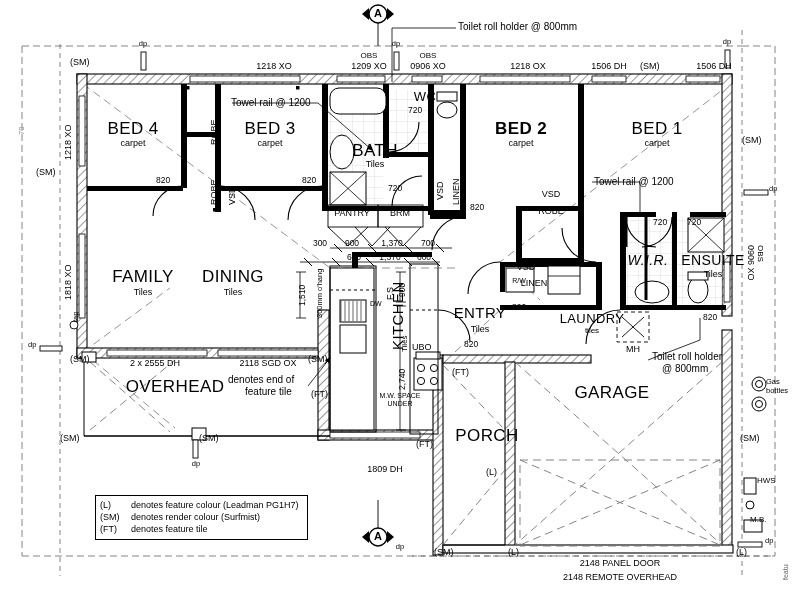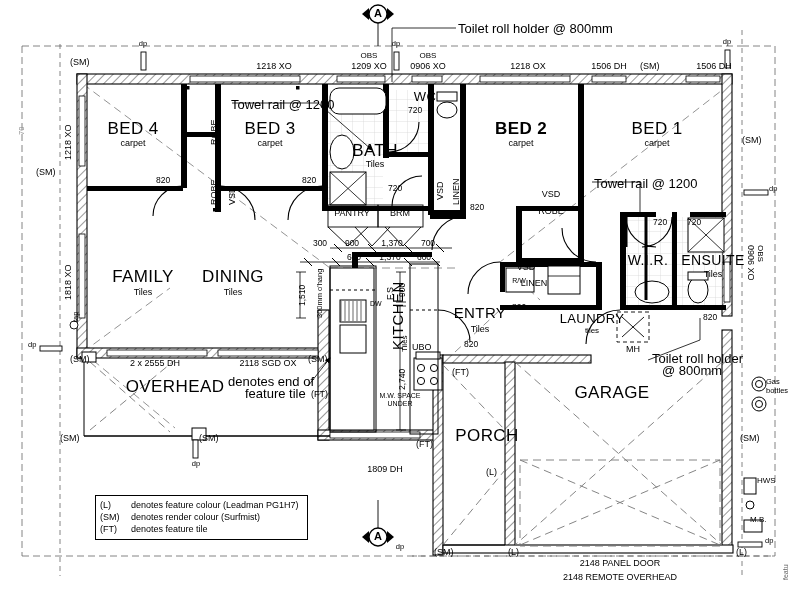--- a/index.html
+++ b/index.html
@@ -6,21 +6,21 @@
   body{width:800px;height:600px;overflow:hidden;
        font-family:"Liberation Sans","DejaVu Sans",sans-serif;color:#000;}
   #plan{position:relative;width:800px;height:600px;}
   svg{position:absolute;top:0;left:0;}
   .lbl{position:absolute;white-space:nowrap;line-height:1;}
   .room{font-size:15px;letter-spacing:.4px;}
   .room.big{font-size:17px;}
   .sub{font-size:9px;}
   .tiny{font-size:8px;}
   .dim{font-size:8.5px;}
-  .note{font-size:13px;}
+  .note{font-size:10px;}
   .code{font-size:9px;}
   .rot90{transform-origin:0 0;transform:rotate(-90deg);}
   .rot90b{transform-origin:0 0;transform:rotate(90deg);}
   .ctr{transform:translateX(-50%);}
   .legend{position:absolute;border:1px solid #000;background:#fff;
           font-size:9px;padding:3px 5px 4px 4px;}
   .legend table{border-collapse:collapse;}
   .legend td{padding:1px 3px 1px 0;font-size:9px;white-space:nowrap;}
   .legend td.k{width:28px;}
 </style>
@@ -348,21 +348,21 @@
 <div class="lbl sub ctr" style="left:657px;top:139px;">carpet</div>
 
 <div class="lbl room big ctr" style="left:375px;top:142px;">BATH</div>
 <div class="lbl sub ctr" style="left:375px;top:160px;">Tiles</div>
 
 <div class="lbl room ctr" style="left:425px;top:90px;font-size:13px;">WC</div>
 
 <div class="lbl room ctr" style="left:713px;top:253px;font-size:14px;">ENSUITE</div>
 <div class="lbl sub ctr" style="left:713px;top:270px;">Tiles</div>
 
-<div class="lbl room ctr" style="left:648px;top:253px;font-size:14px;">W.I.R.</div>
+<div class="lbl room ctr" style="left:648px;top:253px;font-size:14px;font-style:italic;">W.I.R.</div>
 
 <div class="lbl room big ctr" style="left:143px;top:268px;">FAMILY</div>
 <div class="lbl sub ctr" style="left:143px;top:288px;">Tiles</div>
 
 <div class="lbl room big ctr" style="left:233px;top:268px;">DINING</div>
 <div class="lbl sub ctr" style="left:233px;top:288px;">Tiles</div>
 
 <div class="lbl room rot90" style="left:390px;top:350px;font-size:15px;">KITCHEN</div>
 <div class="lbl tiny rot90" style="left:401px;top:352px;">Tiles</div>
 

